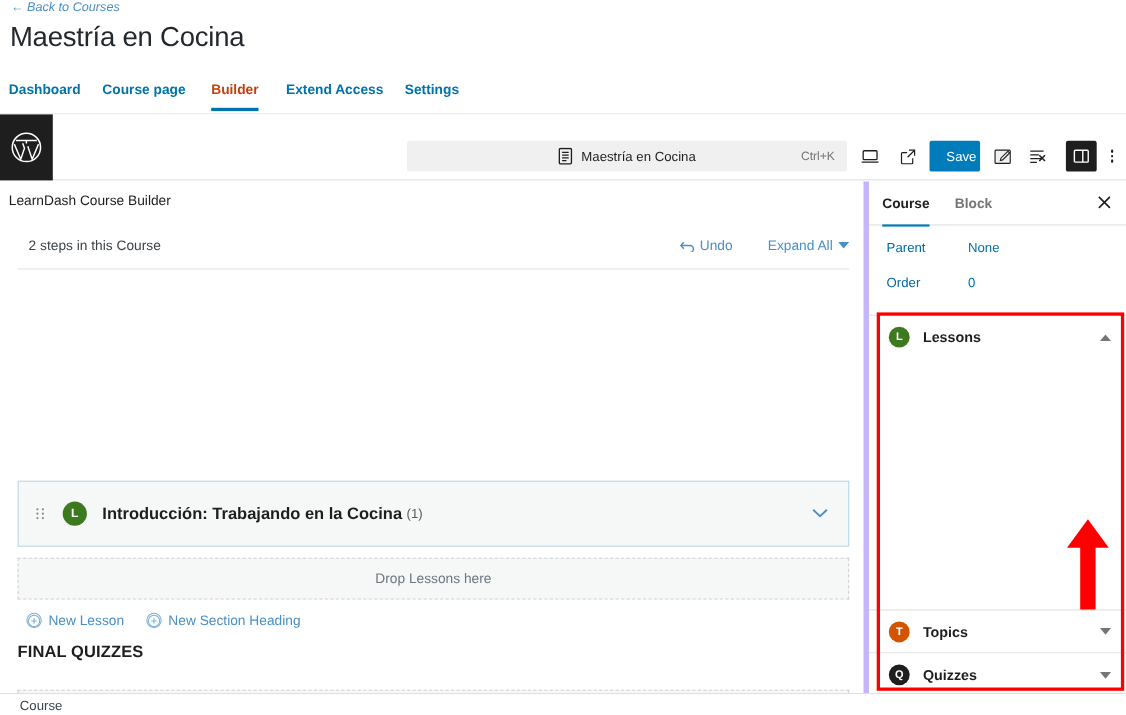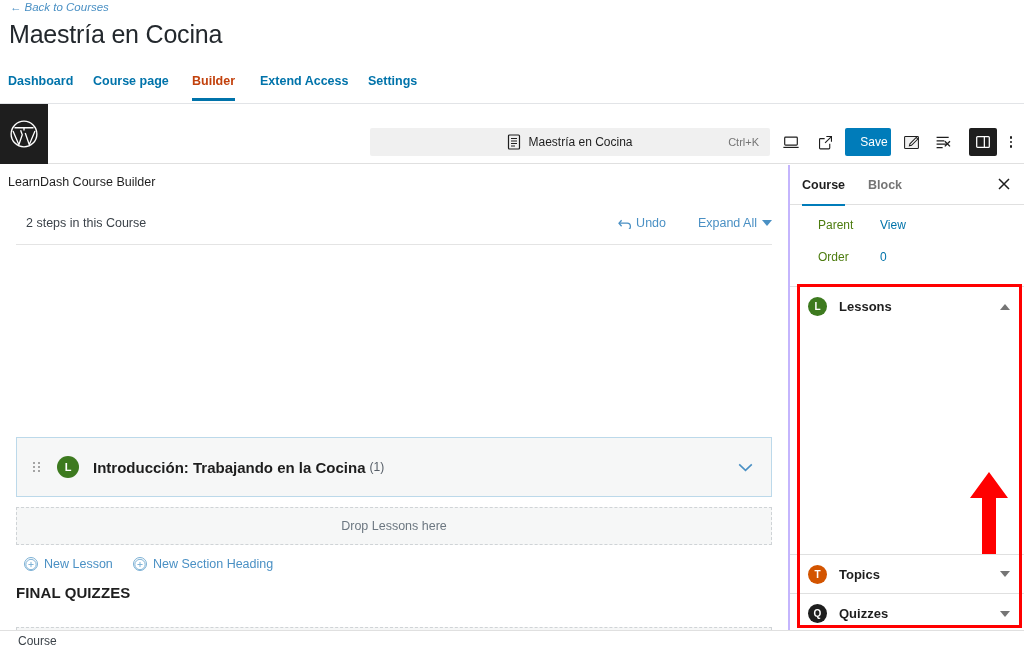--- a/index.html
+++ b/index.html
@@ -89,21 +89,21 @@
     background: #1e1e1e; border-radius: 2px;
   }
   #btn-more { left: 1004px; width: 14px; }
   .dots3 { display: flex; flex-direction: column; gap: 2px; align-items: center; }
   .dots3 i { width: 2.5px; height: 2.5px; background: #1e1e1e; border-radius: 50%; display:block; }
 
   
   #main-area {
     position: absolute; left: 0; top: 165px; width: 790px; height: 465px;
     background: #ffffff;
-    border-right: 2px solid #c4b5fd;
+    border-right: 5px solid #c4b5fd;
     overflow: hidden;
   }
   #builder-label {
     position: absolute; left: 8px; top: 10px;
     font-size: 12.5px; color: #1e1e1e;
   }
   #builder-card {
     position: absolute; left: 16px; top: 48px; width: 756px;
   }
   #steps-row {
@@ -212,21 +212,21 @@
     position: absolute; right: 10px; top: 11px;
     width: 18px; height: 18px; cursor: pointer;
     color: #1e1e1e;
   }
 
   .sb-field {
     position: absolute; left: 0; width: 234px; height: 32px;
     display: flex; align-items: center;
   }
   .sb-field .fl {
-    position: absolute; left: 28px; font-size: 12px; color: #4d7c0f;
+    position: absolute; left: 16px; font-size: 12px; color: #0369a1;
   }
   .sb-field .fv {
     position: absolute; left: 90px; font-size: 12px; color: #0073aa; cursor: pointer;
   }
   #field-parent { top: 44px; }
   #field-order  { top: 76px; }
 
   .sb-panel-head {
     position: absolute; left: 0; width: 234px; height: 40px;
     border-top: 1px solid #e0e0e0; border-bottom: 1px solid #e0e0e0;
@@ -467,21 +467,21 @@
     <div class="sb-tab" id="sb-tab-block">Block</div>
     <div id="sb-close">
       <svg width="16" height="16" viewBox="0 0 16 16" fill="none" stroke="#1e1e1e" stroke-width="1.5">
         <path d="M3 3l10 10M13 3L3 13"></path>
       </svg>
     </div>
   </div>
 
   <div class="sb-field" id="field-parent">
     <span class="fl">Parent</span>
-    <span class="fv">View</span>
+    <span class="fv">None</span>
   </div>
   <div class="sb-field" id="field-order">
     <span class="fl">Order</span>
     <span class="fv">0</span>
   </div>
 
   <div class="sb-panel-head" id="panel-lessons">
     <span class="ld-badge">L</span>
     <span class="pt">Lessons</span>
     <span class="caret up"></span>

